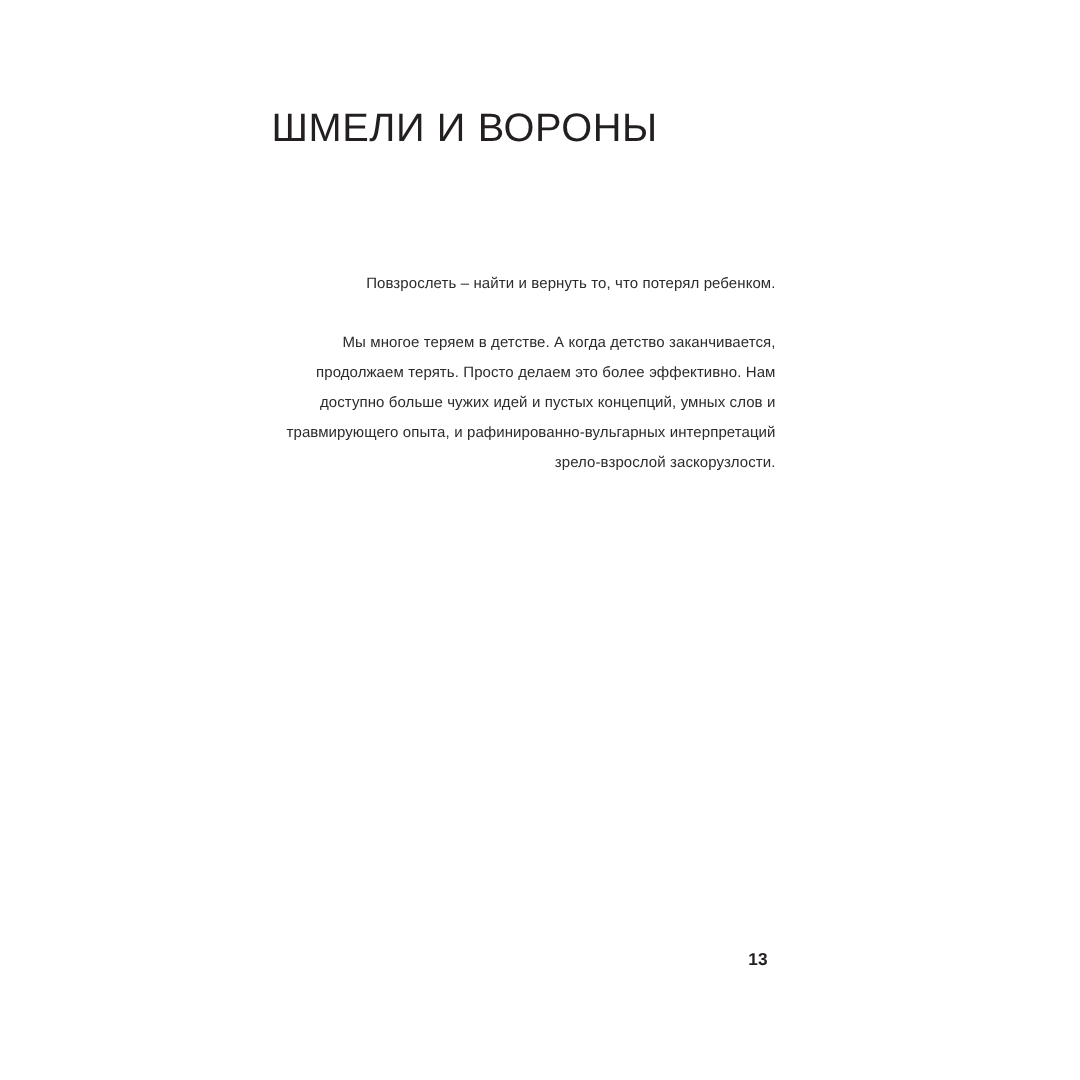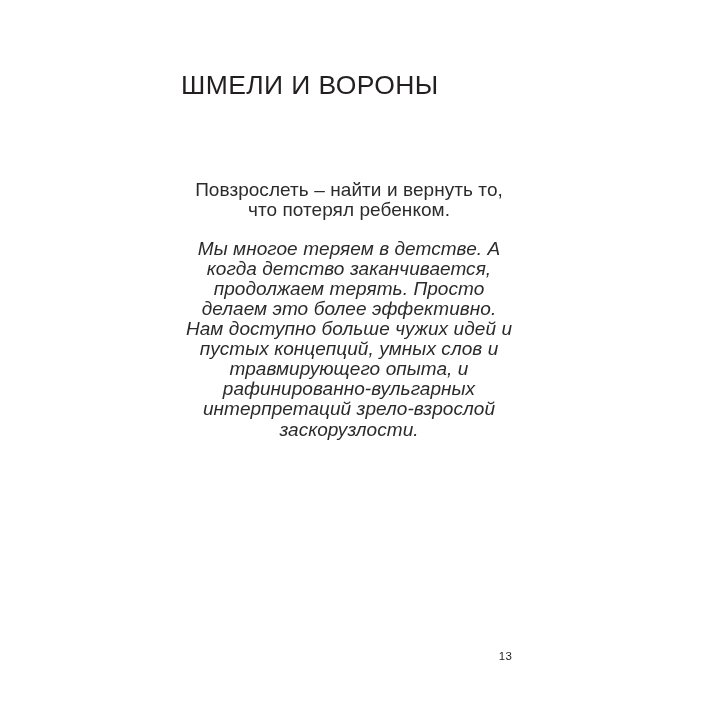--- a/index.html
+++ b/index.html
@@ -41,40 +41,39 @@
   }
 
   .body-block {
     position: absolute;
     left: 181px;
     top: 180px;
     width: 336px;
   }
 
   .para {
-    font-size: 19px;
+    font-size: 10px;
     line-height: 20.1px;
     color: #2b2b2b;
     margin: 0 0 18.5px 0;
-    text-align: center;
+    text-align: right;
     letter-spacing: 0.05px;
     word-spacing: 0.1px;
   }
 
   .para:last-child {
     margin-bottom: 0;
-    font-style: italic;
   }
 
   .page-number {
     position: absolute;
     right: 208px;
-    top: 650px;
+    top: 634px;
     font-size: 11.5px;
-    font-weight: 400;
+    font-weight: 700;
     color: #231f20;
     letter-spacing: 0.2px;
   }
 </style>
 </head>
 <body>
 
 <div class="page">
 
   <h1 class="page-title">ШМЕЛИ И ВОРОНЫ</h1>

